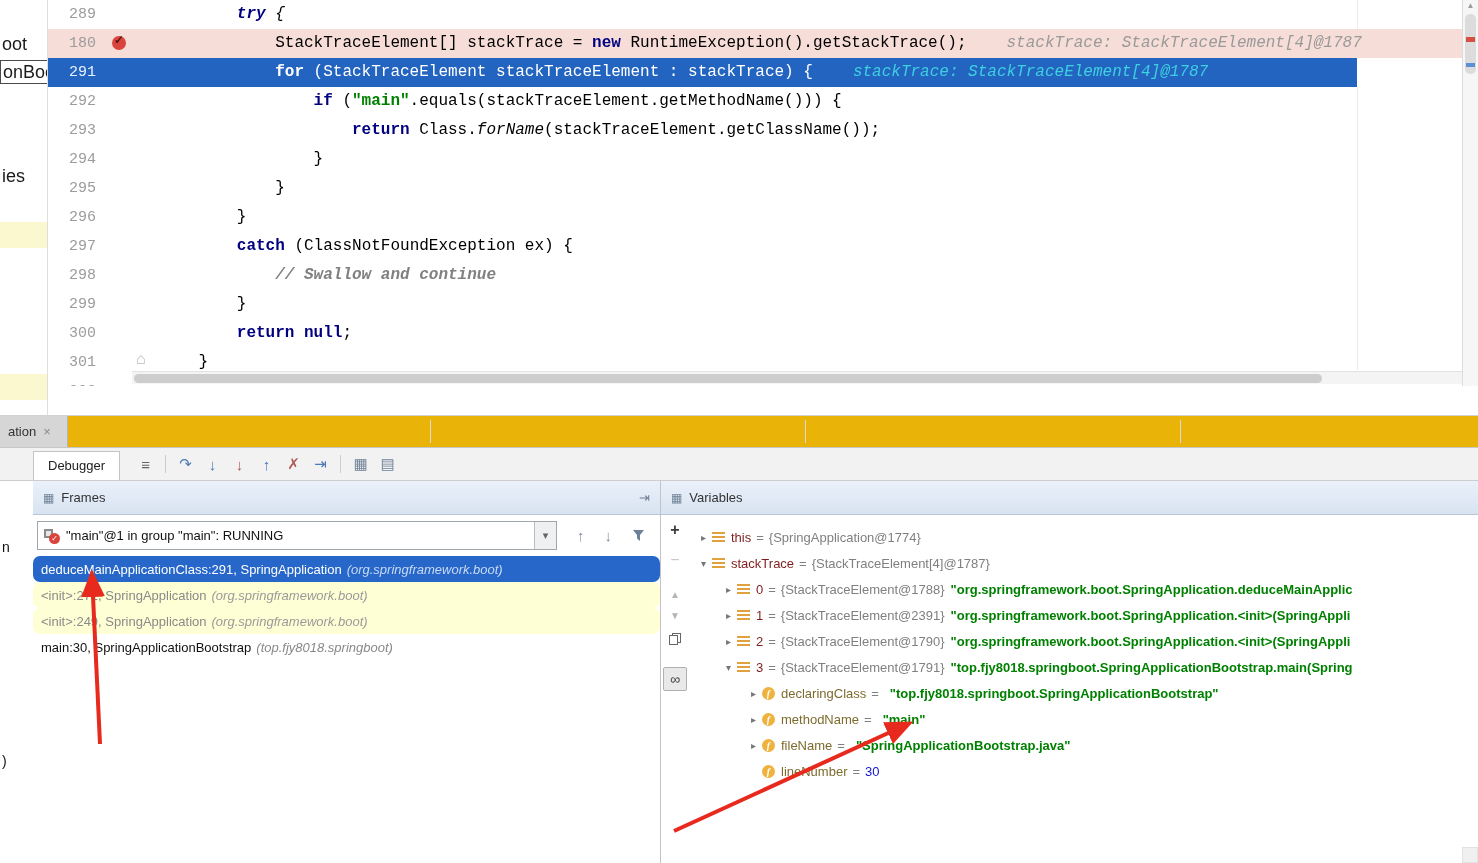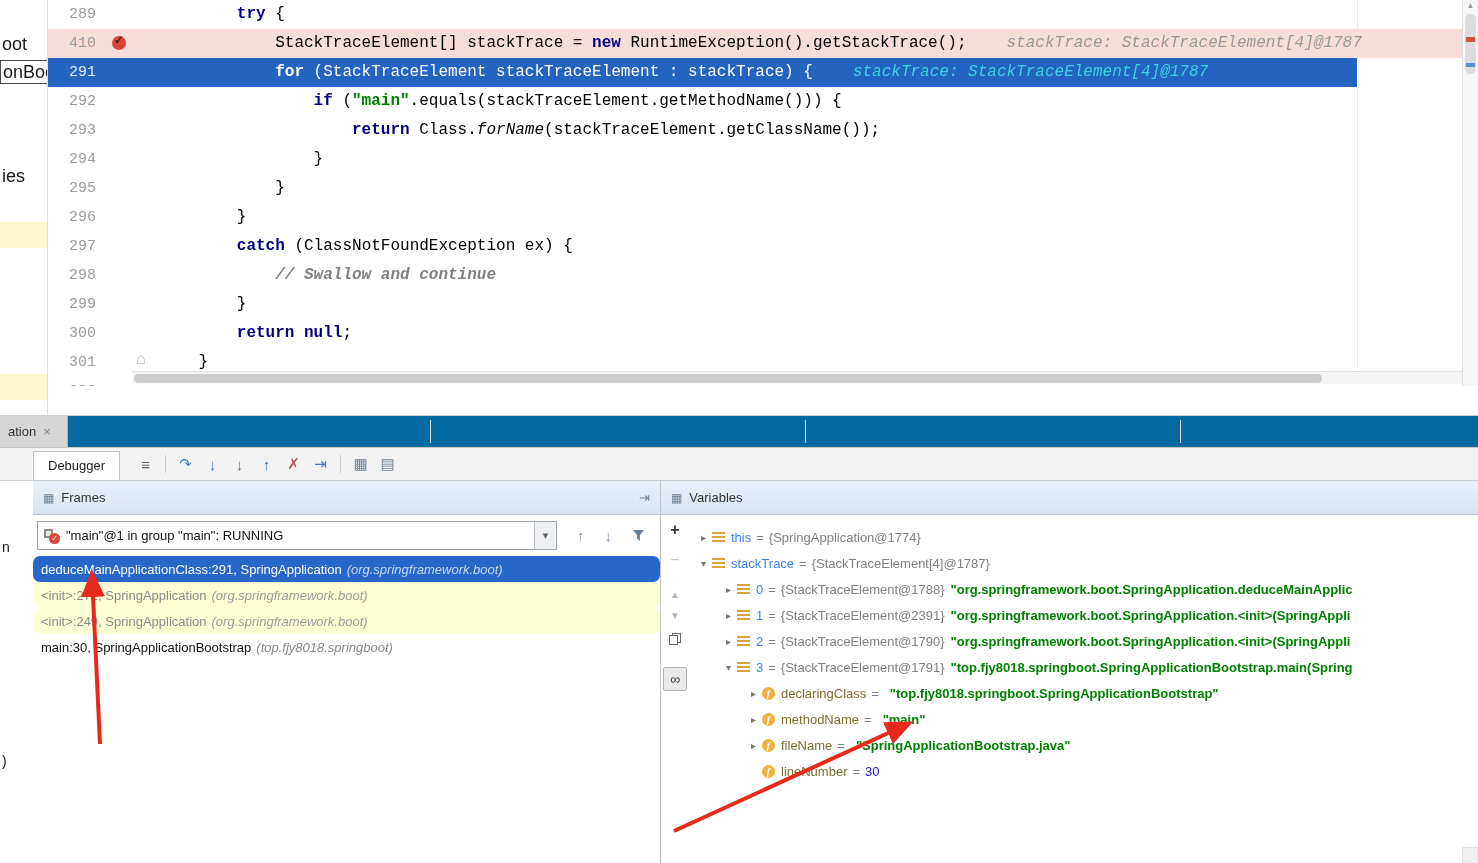--- a/index.html
+++ b/index.html
@@ -47,21 +47,21 @@
   .vs-arrow { position:absolute; top:1px; left:0; width:15px; text-align:center; color:#9a9a9a; font-size:8px; }
   .vs-thumb { position:absolute; left:2px; top:14px; width:11px; height:60px; background:#dcdcdc; border-radius:5px; }
   .vs-mark-red { position:absolute; left:3px; top:37px; width:9px; height:5px; background:#d64f43; }
   .vs-mark-blue { position:absolute; left:3px; top:63px; width:9px; height:4px; background:#5c8fd6; }
 
   
   .breadcrumb { position:absolute; left:48px; top:386px; width:1414px; height:29px; background:#fff; display:flex; align-items:center; padding-left:112px; font-size:14px; color:#76828e; gap:9px; }
   .bc-sep { color:#a3adb6; }
 
   
-  .tabstrip { position:absolute; left:0; top:415px; width:1478px; height:33px; background:#0369a1; border-top:1px solid #d2d2d2; border-bottom:1px solid #c6c6c6; }
+  .tabstrip { position:absolute; left:0; top:415px; width:1478px; height:33px; background:#eab308; border-top:1px solid #d2d2d2; border-bottom:1px solid #c6c6c6; }
   .partial-tab { position:absolute; left:0; top:0; height:100%; width:68px; background:#d6d6d6; border-right:1px solid #b4b4b4; display:flex; align-items:center; gap:7px; padding:0 8px; font-size:13px; color:#333; }
   .tab-close { color:#8a8a8a; font-size:13px; }
   .tab-sep { position:absolute; top:4px; bottom:4px; width:1px; background:#d9d9d9; }
   .tsep-1 { left:430px; } .tsep-2 { left:805px; } .tsep-3 { left:1180px; }
 
   
   .dbg-toolbar { position:absolute; left:0; top:448px; width:1478px; height:33px; background:#f2f2f2; border-bottom:1px solid #cecece; display:flex; align-items:flex-end; }
   .dbg-tab { margin-left:33px; height:29px; background:#fff; border:1px solid #c4c4c4; border-bottom:none; padding:0 14px; font-size:13px; color:#222; line-height:27px; }
   .dbg-icons { display:flex; align-items:center; height:100%; margin-left:12px; }
   .dbg-icon { width:27px; text-align:center; font-size:15px; color:#4a7ab8; }
@@ -113,21 +113,21 @@
   .vt-duplicate-icon::before { content:""; position:absolute; right:0; top:0; width:7px; height:8px; border:1px solid #666; }
   .vt-duplicate-icon::after { content:""; position:absolute; left:0; bottom:0; width:7px; height:8px; border:1px solid #666; background:#fff; }
   .vt-watches-toggle-icon { margin-top:22px; width:24px; height:24px; border:1px solid #b0b0b0; background:#e9e9e9; border-radius:2px; color:#444; font-size:14px; display:flex; align-items:center; justify-content:center; }
 
   .vtree { margin-left:28px; padding-top:9px; overflow:hidden; }
   .var-row { height:26px; display:flex; align-items:center; font-size:13px; white-space:nowrap; overflow:hidden; }
   .chev { flex:none; width:17px; text-align:center; color:#777; font-size:10px; }
   .vicon { flex:none; margin-right:6px; }
   .bars { width:13px; height:10px; background:repeating-linear-gradient(to bottom,#e0a23e 0 2px, rgba(0,0,0,0) 2px 4px); }
   .ficon { width:13px; height:13px; border-radius:50%; background:#efb23c; color:#fff; font:italic bold 10px/13px "Liberation Serif", serif; text-align:center; }
-  .vname-plain { color:#3b82f6; }
+  .vname-plain { color:#7f1d1d; }
   .vname-field { color:#7d6b2d; }
   .veq { color:#808080; margin:0 5px; }
   .vref { color:#808080; }
   .vstr { color:#008000; font-weight:bold; margin-left:6px; }
   .vnum { color:#1515c8; }
   .scroll-corner { position:absolute; right:0; bottom:0; width:16px; height:16px; background:#f0f0f0; border:1px solid #e2e2e2; }
 
   .arrows-overlay { position:absolute; left:0; top:0; width:1478px; height:863px; pointer-events:none; z-index:50; }
 </style>
 </head>
@@ -139,22 +139,22 @@
     <div class="rail-frag frag-a">oot</div>
     <div class="rail-frag frag-b">onBoot</div>
     <div class="rail-frag frag-c">ies</div>
     <div class="rail-hl hl-1"></div>
     <div class="rail-hl hl-2"></div>
   </div>
 
   <div class="editor">
     <div class="mguide"></div>
     <div>
-        <div class="line"><span class="lnum">289</span><span class="gslot"></span><span class="code" style="padding-left: 76.8px;"><span class="tk-k">try</span><span class="tk-p"> {</span></span></div>
-        <div class="line bp"><span class="lnum">410</span><span class="gslot"><span class="bp-icon"></span></span><span class="code" style="padding-left: 115.2px;"><span class="tk-p">StackTraceElement[] stackTrace = </span><span class="tk-k">new</span><span class="tk-p"> RuntimeException().getStackTrace();</span><span class="hint">stackTrace: StackTraceElement[4]@1787</span></span></div>
+        <div class="line"><span class="lnum">289</span><span class="gslot"></span><span class="code" style="padding-left: 76.8px; font-style: italic;"><span class="tk-k">try</span><span class="tk-p"> {</span></span></div>
+        <div class="line bp"><span class="lnum">180</span><span class="gslot"><span class="bp-icon"></span></span><span class="code" style="padding-left: 115.2px;"><span class="tk-p">StackTraceElement[] stackTrace = </span><span class="tk-k">new</span><span class="tk-p"> RuntimeException().getStackTrace();</span><span class="hint">stackTrace: StackTraceElement[4]@1787</span></span></div>
         <div class="line exec"><span class="lnum">291</span><span class="gslot"></span><span class="code" style="padding-left: 115.2px;"><span class="tk-k">for</span><span class="tk-p"> (StackTraceElement stackTraceElement : stackTrace) {</span><span class="hint">stackTrace: StackTraceElement[4]@1787</span></span></div>
         <div class="line"><span class="lnum">292</span><span class="gslot"></span><span class="code" style="padding-left: 153.6px;"><span class="tk-k">if</span><span class="tk-p"> (</span><span class="tk-s">"main"</span><span class="tk-p">.equals(stackTraceElement.getMethodName())) {</span></span></div>
         <div class="line"><span class="lnum">293</span><span class="gslot"></span><span class="code" style="padding-left: 192px;"><span class="tk-k">return</span><span class="tk-p"> Class.</span><span class="tk-i">forName</span><span class="tk-p">(stackTraceElement.getClassName());</span></span></div>
         <div class="line"><span class="lnum">294</span><span class="gslot"></span><span class="code" style="padding-left: 153.6px;"><span class="tk-p">}</span></span></div>
         <div class="line"><span class="lnum">295</span><span class="gslot"></span><span class="code" style="padding-left: 115.2px;"><span class="tk-p">}</span></span></div>
         <div class="line"><span class="lnum">296</span><span class="gslot"></span><span class="code" style="padding-left: 76.8px;"><span class="tk-p">}</span></span></div>
         <div class="line"><span class="lnum">297</span><span class="gslot"></span><span class="code" style="padding-left: 76.8px;"><span class="tk-k">catch</span><span class="tk-p"> (ClassNotFoundException ex) {</span></span></div>
         <div class="line"><span class="lnum">298</span><span class="gslot"></span><span class="code" style="padding-left: 115.2px; font-weight: bold;"><span class="tk-c">// Swallow and continue</span></span></div>
         <div class="line"><span class="lnum">299</span><span class="gslot"></span><span class="code" style="padding-left: 76.8px;"><span class="tk-p">}</span></span></div>
         <div class="line"><span class="lnum">300</span><span class="gslot"></span><span class="code" style="padding-left: 76.8px;"><span class="tk-k">return null</span><span class="tk-p">;</span></span></div>

